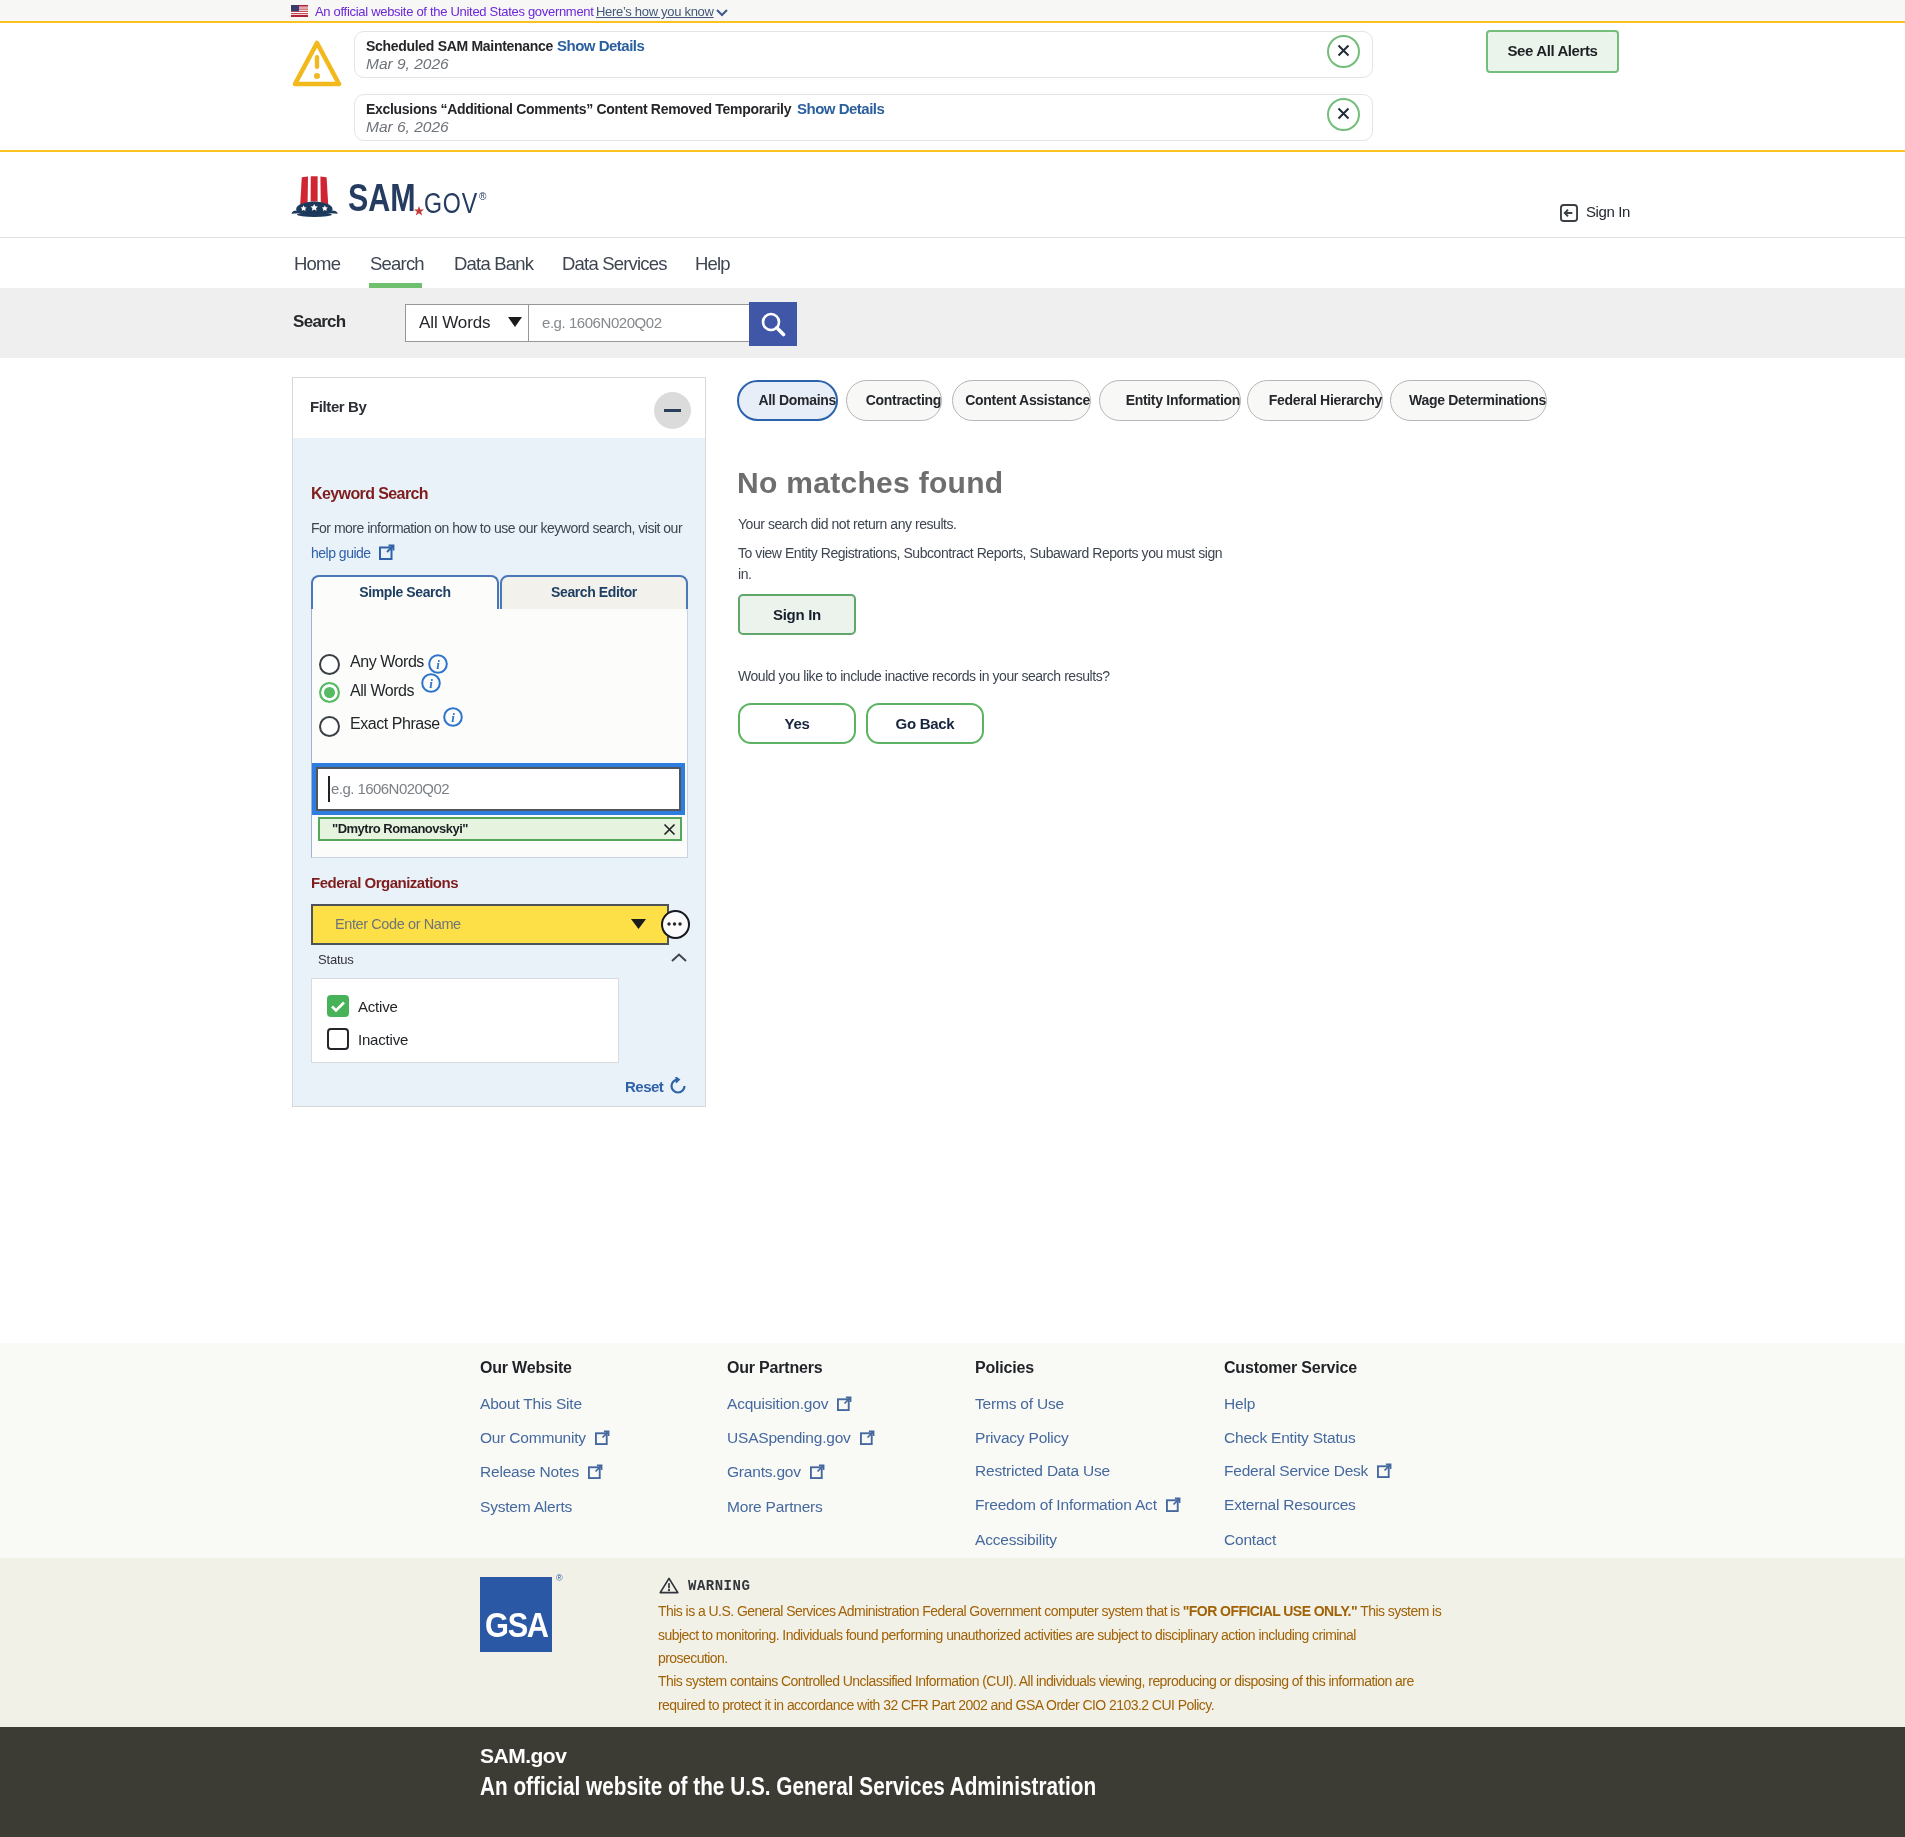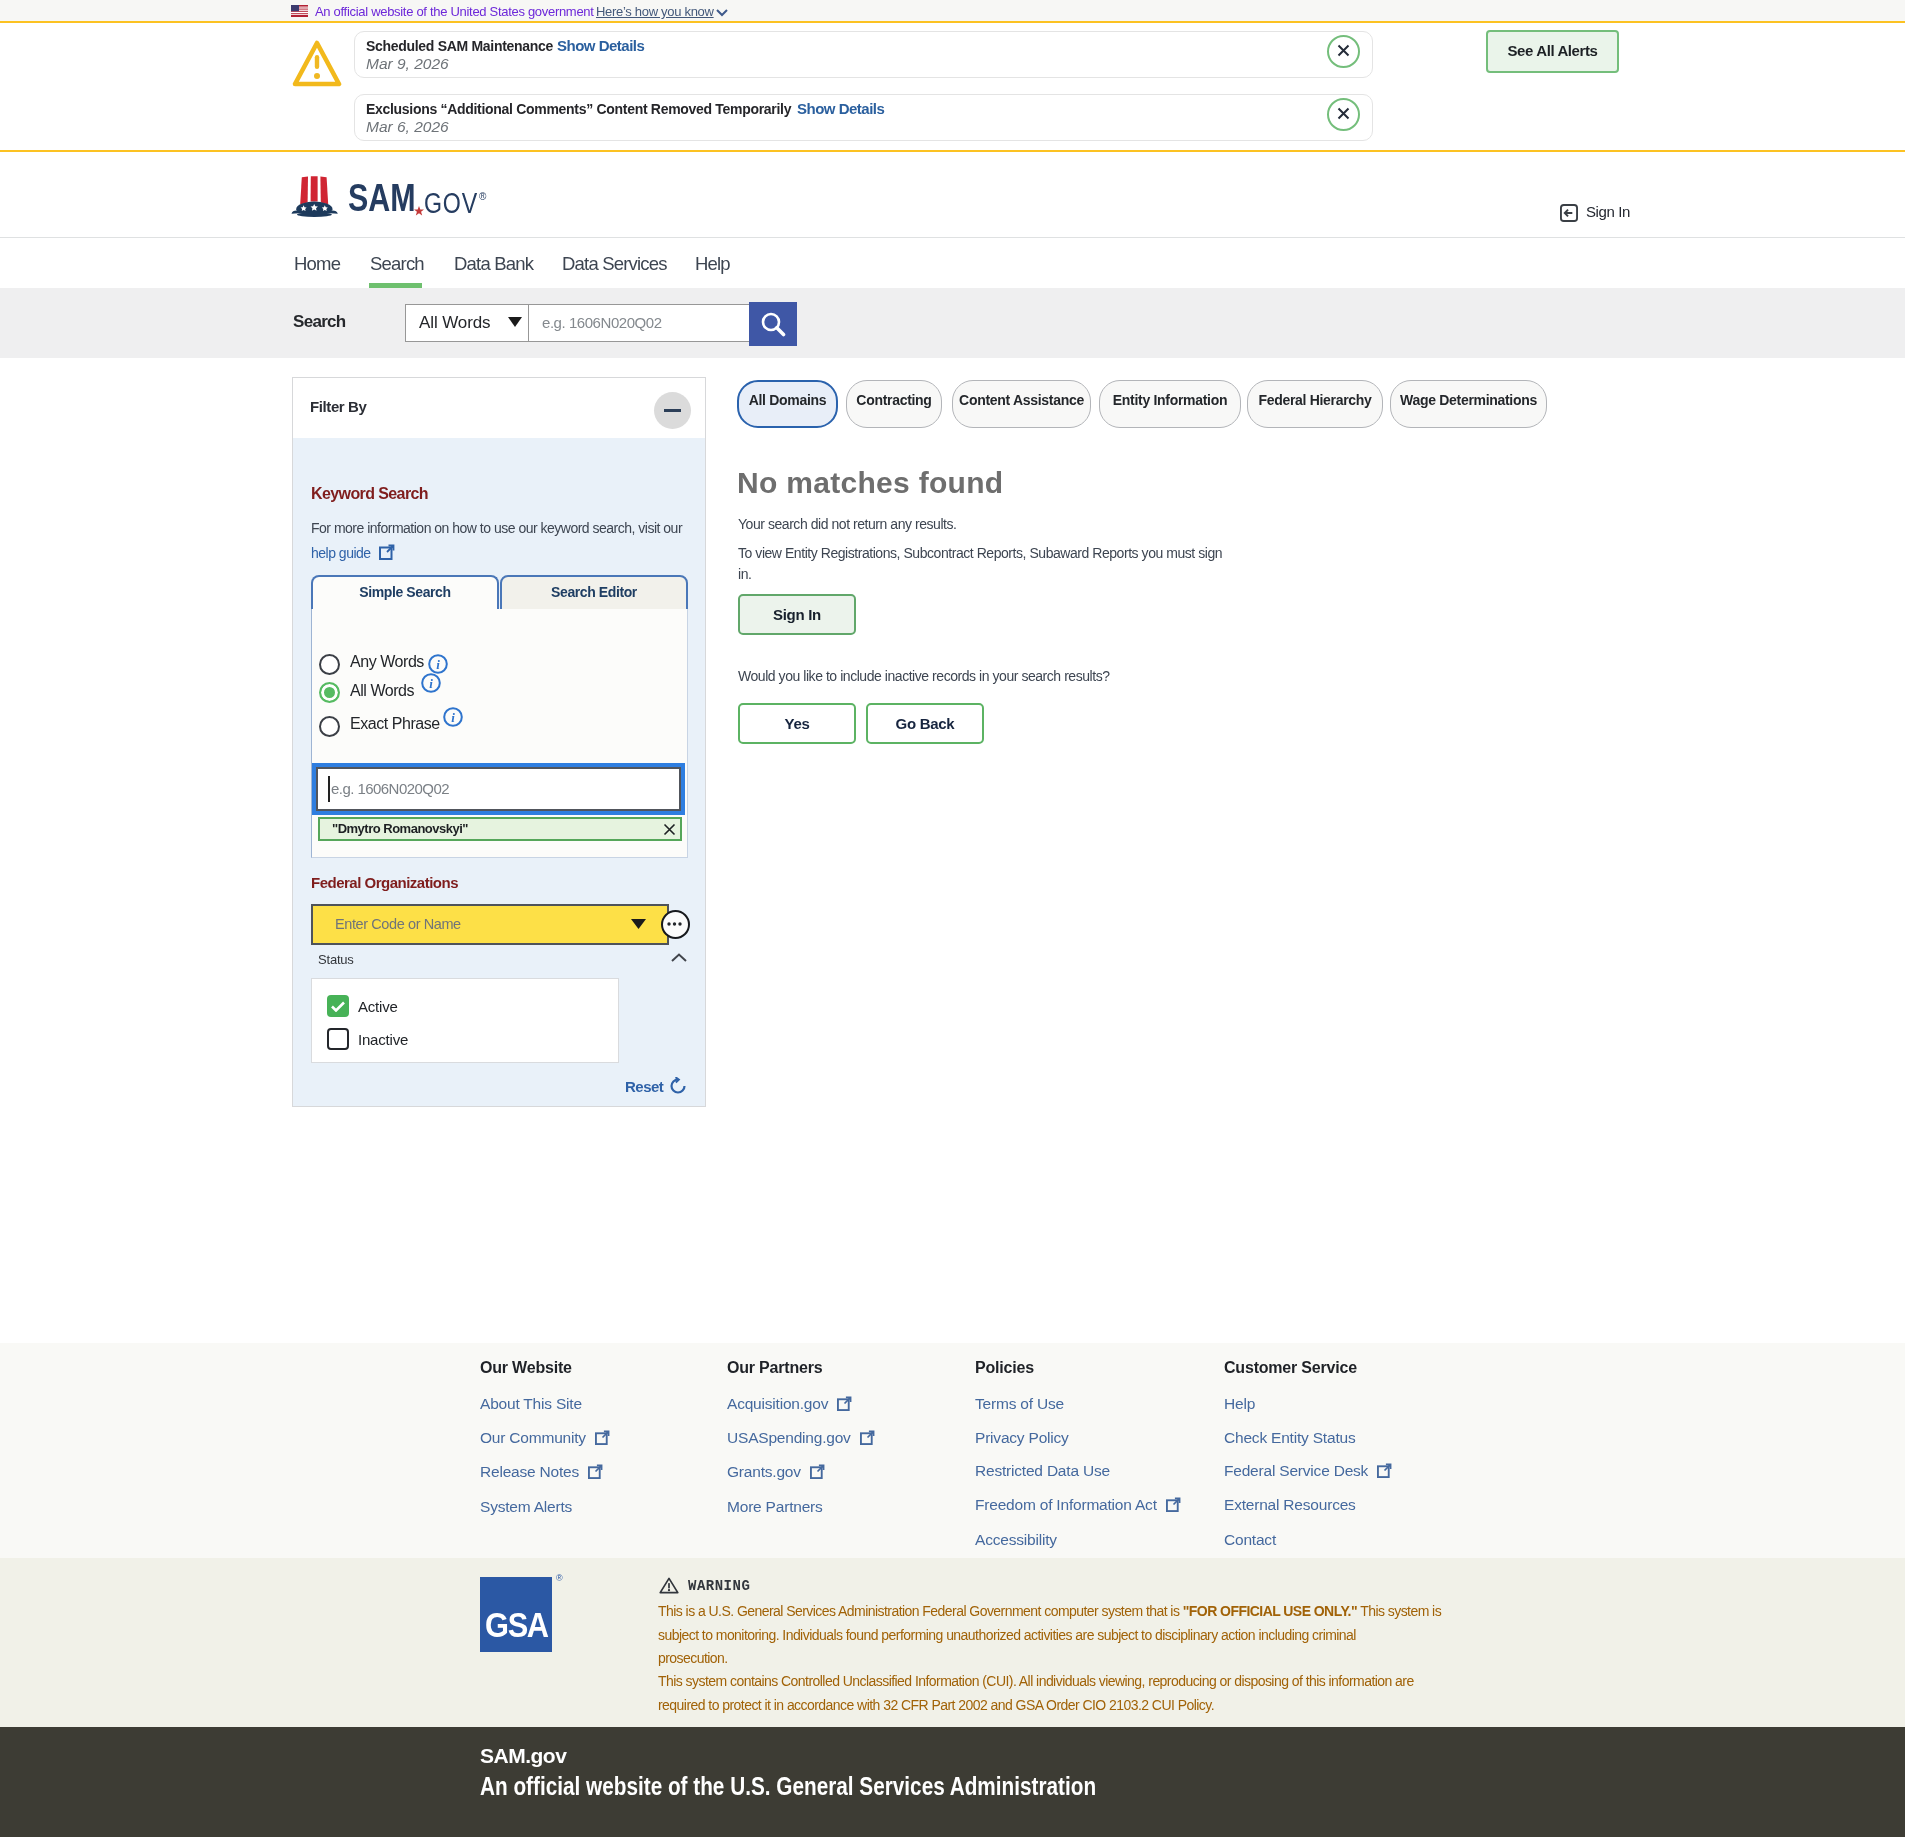--- a/index.html
+++ b/index.html
@@ -45,27 +45,27 @@
   .info-i { width:20px; height:20px; }
   .kw-outer { left:19px; top:385px; width:373px; height:52px; border:4px solid #2e7ee0; background:#fff; }
   .kw-inner { left:0px; top:0px; width:365px; height:44px; border:2px solid #51555c; font-size:15px; letter-spacing:-0.55px; color:#7b8086; line-height:40px; padding-left:13px; }
   .tag { left:25px; top:439px; width:364px; height:24px; background:#e6f3df; border:2px solid #55a65a; font-size:13px; letter-spacing:-0.5px; font-weight:bold; color:#1d2023; line-height:20px; padding-left:12px; }
   .combo { left:18px; top:526px; width:358px; height:41px; background:#fde047; border:2px solid #4e535a; font-size:14.5px; letter-spacing:-0.4px; color:#707479; line-height:37px; padding-left:22px; }
   .dots-c { left:368px; top:532px; width:29px; height:29px; border-radius:50%; border:2.5px solid #17191d; background:#fbfbfb; }
   .statbox { left:18px; top:600px; width:308px; height:85px; background:#fff; border:1px solid #d9dbde; }
   .cb { width:22px; height:22px; border-radius:4px; }
   .cb-lbl { font-size:15px; letter-spacing:-0.2px; color:#212428; }
 
-  .pill { position:absolute; top:380px; height:48px; border-radius:21px; background:#f8f8f7; border:1px solid #b3b5b9; font-size:14px; letter-spacing:-0.3px; font-weight:bold; color:#24272b; text-align:center; line-height:39px; white-space:nowrap; }
+  .pill { position:absolute; top:380px; height:41px; border-radius:21px; background:#f8f8f7; border:1px solid #b3b5b9; font-size:14px; letter-spacing:-0.3px; font-weight:bold; color:#24272b; text-align:right; line-height:39px; white-space:nowrap; }
   .pill-active { background:#e8eef8; border:2px solid #2a62ad; line-height:37px; }
 
   .h-nomatch { left:737px; top:466px; font-size:30px; font-weight:bold; color:#6e6e6e; letter-spacing:0.3px; }
   .rtxt { font-size:14px; letter-spacing:-0.45px; color:#3d4551; line-height:21px; }
   .btn-green { background:#ecf3ec; border:2px solid #61a76a; border-radius:5px; font-size:15px; letter-spacing:-0.3px; font-weight:bold; color:#17202c; text-align:center; }
-  .btn-white { background:#fff; border:2px solid #5cb363; border-radius:5px; font-size:15px; letter-spacing:-0.3px; font-weight:bold; color:#17253f; text-align:center; }
+  .btn-white { background:#fff; border:2px solid #5cb363; border-radius:13px; font-size:15px; letter-spacing:-0.3px; font-weight:bold; color:#17253f; text-align:center; }
 
   .flinks { left:0; top:1343px; width:1905px; height:215px; background:#f9f9f6; }
   .fgsa { left:0; top:1558px; width:1905px; height:169px; background:#f1f1e8; }
   .fdark { left:0; top:1727px; width:1905px; height:110px; background:#3d3c34; }
   .fh { font-size:16px; letter-spacing:-0.2px; font-weight:bold; color:#1f2227; white-space:nowrap; }
   .fl { font-size:15.5px; letter-spacing:-0.2px; color:#45699e; white-space:nowrap; }
   .gsawarn { font-size:14px; letter-spacing:-0.55px; color:#a16207; line-height:23.5px; white-space:nowrap; }
   .ext { display:inline-block; vertical-align:-2px; margin-left:5px; }
 </style>
 </head>

